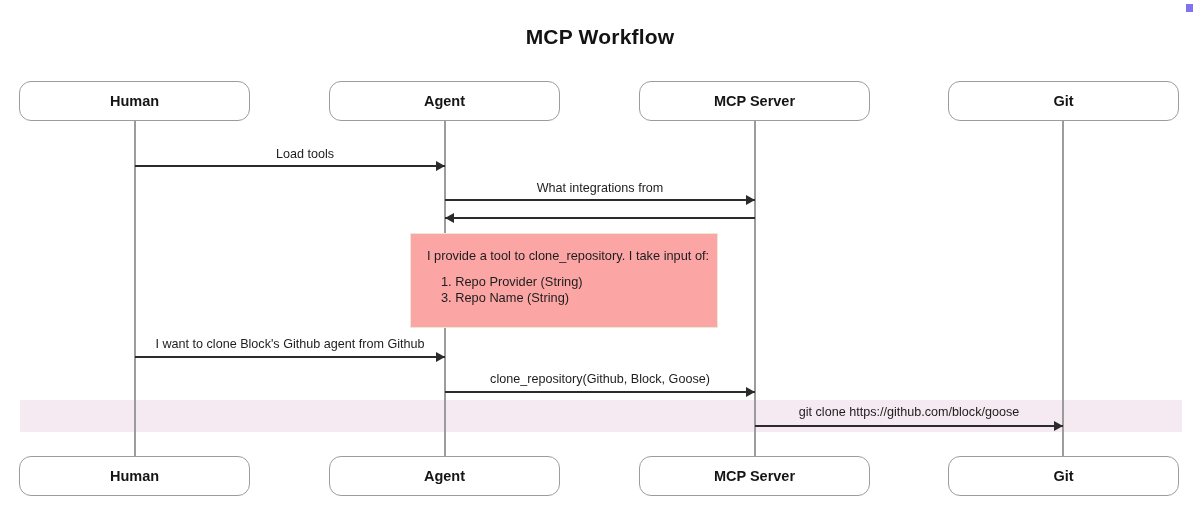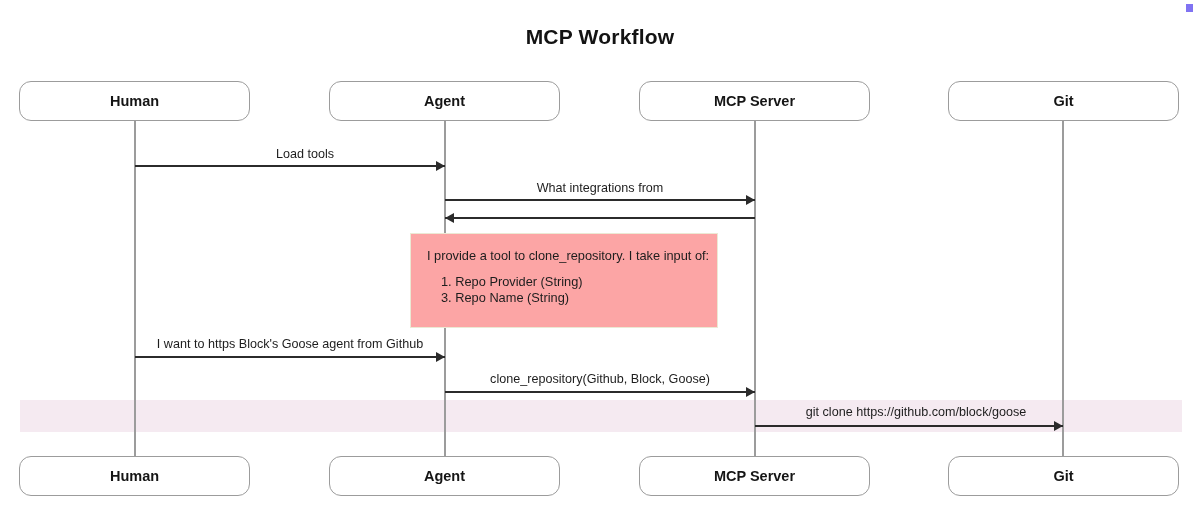--- a/index.html
+++ b/index.html
@@ -135,27 +135,27 @@
       <div class="msg-line" style="left: 135px; top: 165px; width: 310px;"></div>
       <div class="arrow-head right" style="top: 160.8px; left: 436px;"></div>
       <div class="msg-label" style="left: 135px; width: 310px; top: 147px; margin-left: 15px;">Load tools</div>
       <div class="msg-line" style="left: 445px; top: 199px; width: 310px;"></div>
       <div class="arrow-head right" style="top: 194.8px; left: 746px;"></div>
       <div class="msg-label" style="left: 445px; width: 310px; top: 181px;">What integrations from</div>
       <div class="msg-line" style="left: 445px; top: 217px; width: 310px;"></div>
       <div class="arrow-head left" style="top: 212.8px; left: 445px;"></div>
       <div class="msg-line" style="left: 135px; top: 356px; width: 310px;"></div>
       <div class="arrow-head right" style="top: 351.8px; left: 436px;"></div>
-      <div class="msg-label" style="left: 135px; width: 310px; top: 337px;">I want to https Block's Goose agent from Github</div>
+      <div class="msg-label" style="left: 135px; width: 310px; top: 337px;">I want to clone Block's Github agent from Github</div>
       <div class="msg-line" style="left: 445px; top: 391px; width: 310px;"></div>
       <div class="arrow-head right" style="top: 386.8px; left: 746px;"></div>
       <div class="msg-label" style="left: 445px; width: 310px; top: 372px;">clone_repository(Github, Block, Goose)</div>
       <div class="msg-line" style="left: 755px; top: 425px; width: 308px;"></div>
       <div class="arrow-head right" style="top: 420.8px; left: 1054px;"></div>
-      <div class="msg-label" style="left: 755px; width: 308px; top: 405px; padding-left: 7px;">git clone https://github.com/block/goose</div>
+      <div class="msg-label" style="left: 755px; width: 308px; top: 405px;">git clone https://github.com/block/goose</div>
     </div>
   <div id="actor-layer">
       <div class="actor-box" style="left: 19px; top: 81px; width: 231px;">
         <span>Human</span>
       </div>
       <div class="actor-box" style="left: 329px; top: 81px; width: 231px;">
         <span>Agent</span>
       </div>
       <div class="actor-box" style="left: 639px; top: 81px; width: 231px;">
         <span>MCP Server</span>

